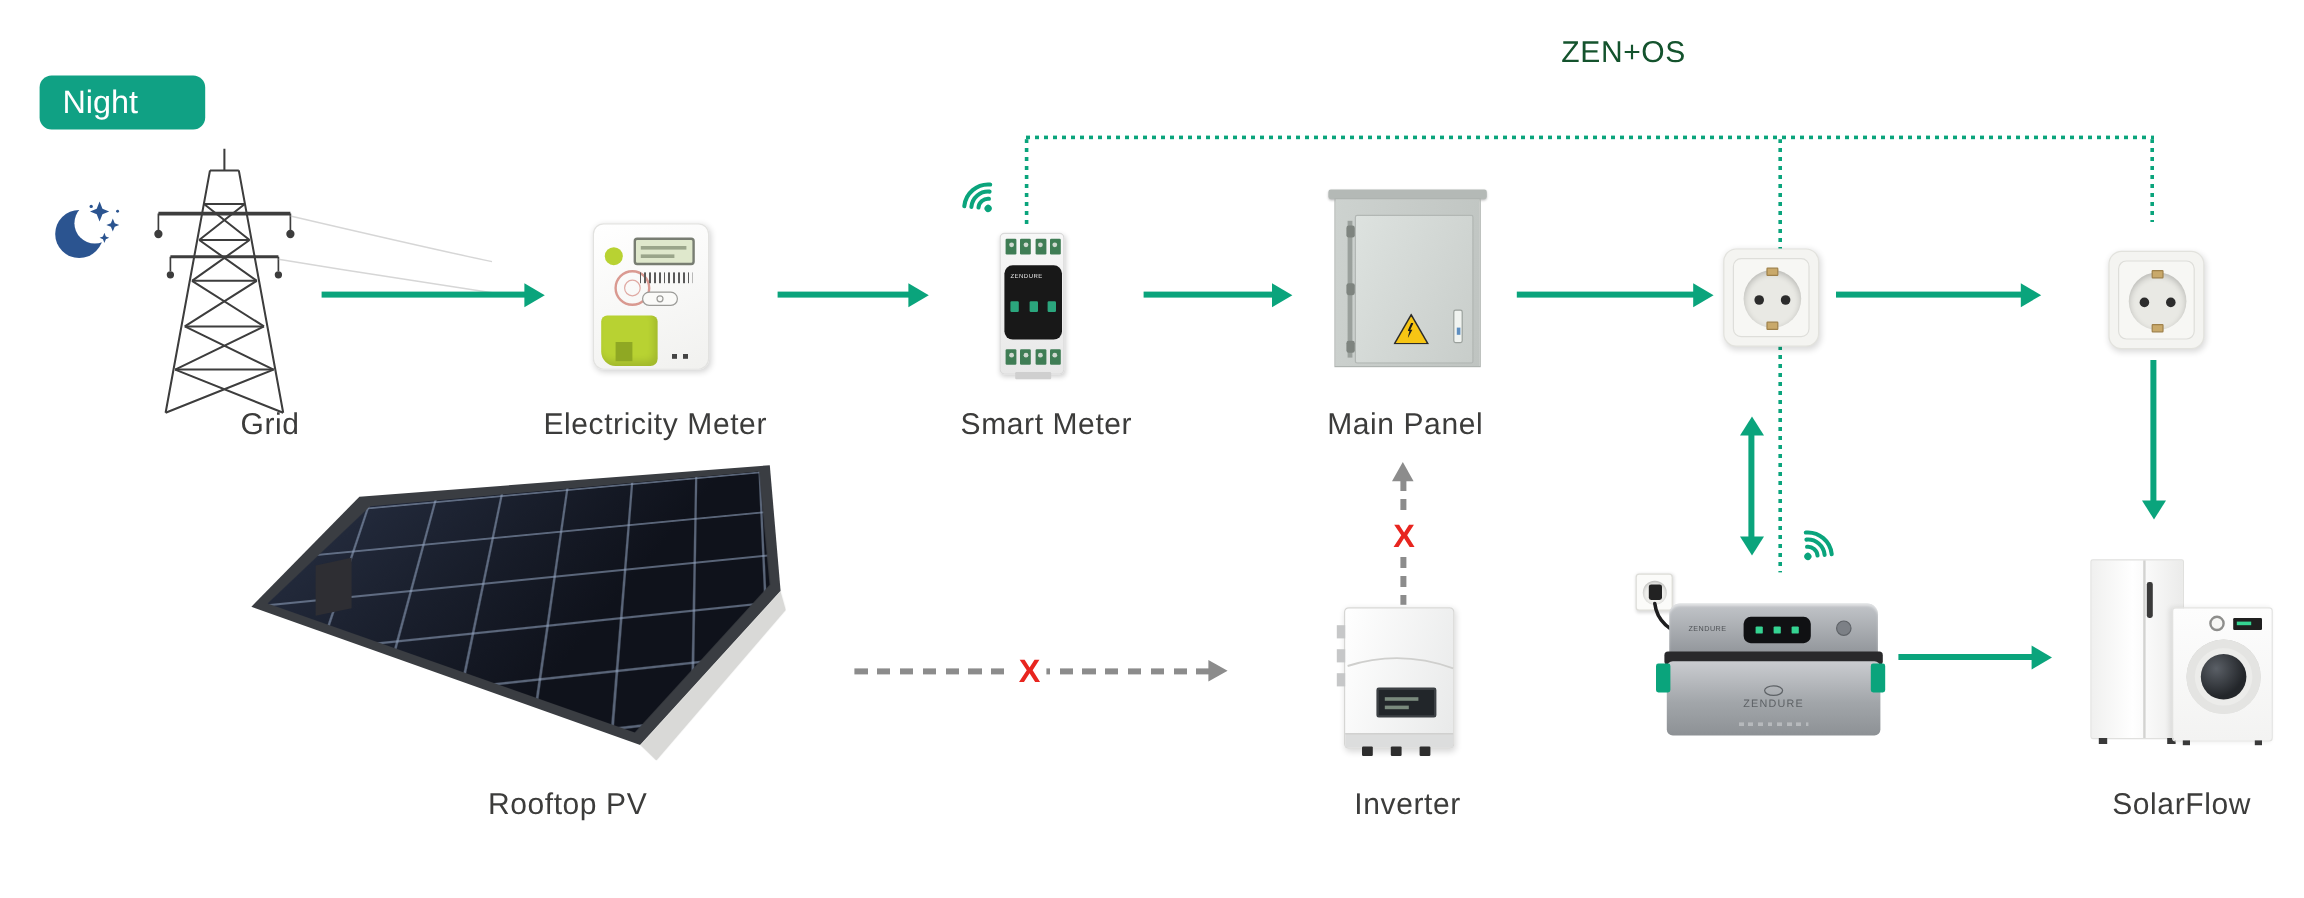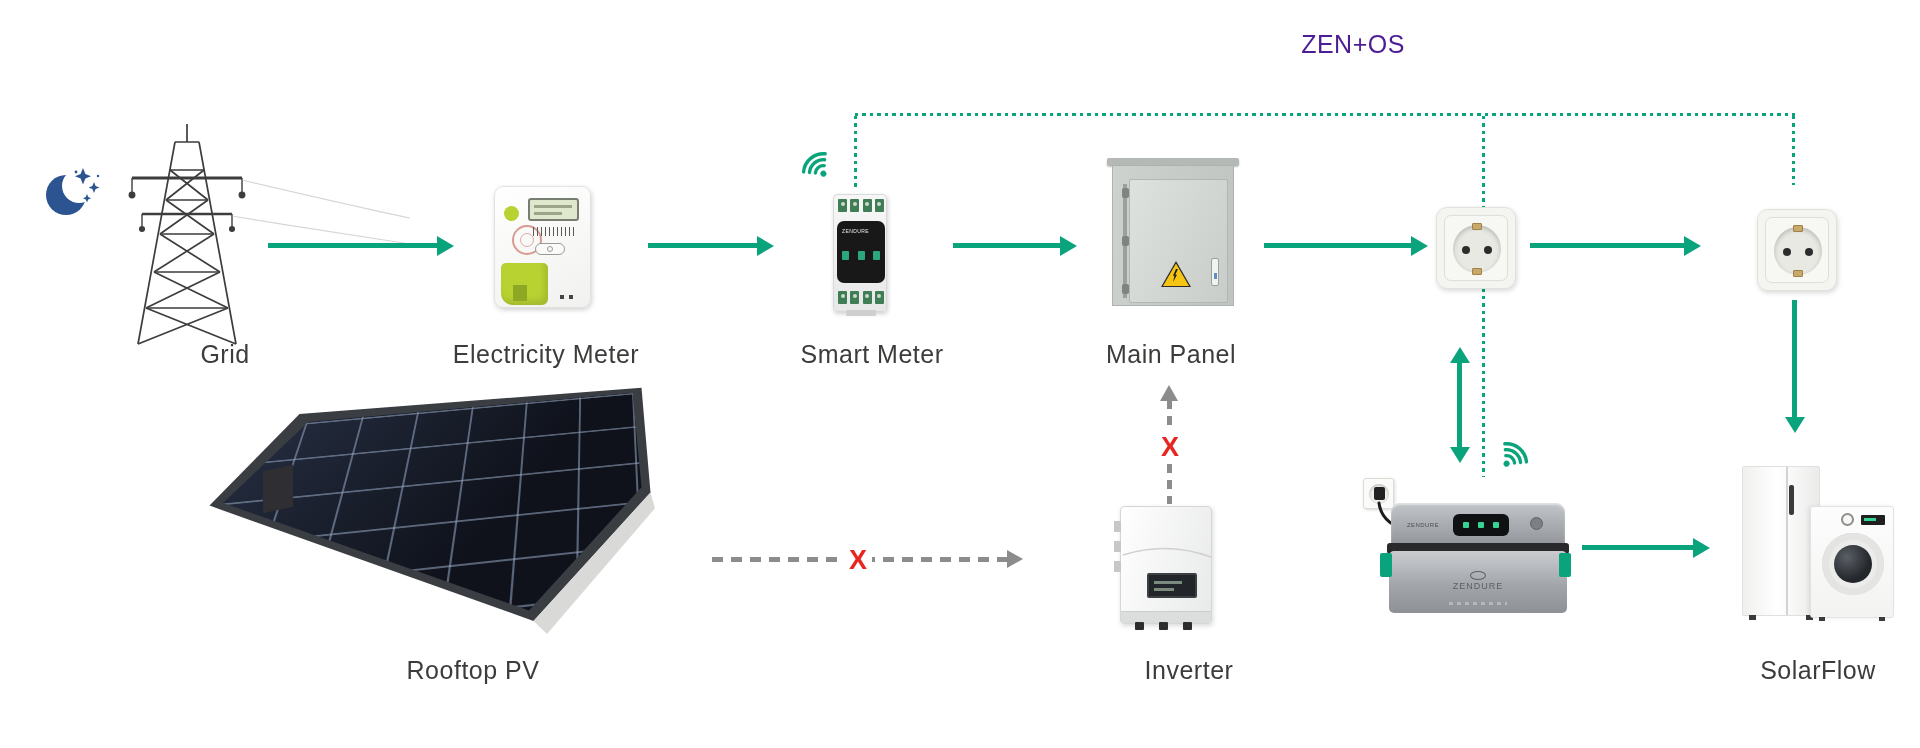--- a/index.html
+++ b/index.html
@@ -56,21 +56,21 @@
   .dash-v{position:absolute;width:5px;z-index:2;
     background:repeating-linear-gradient(180deg,var(--gray) 0 9px,transparent 9px 16px);}
   .dash-v::before{content:'';position:absolute;top:-15px;left:-7px;
     border-bottom:16px solid var(--gray);border-left:9.5px solid transparent;
     border-right:9.5px solid transparent;}
   .blocked-x{position:absolute;z-index:4;color:var(--red);font-weight:800;
     font-size:27px;background:#fff;padding:1px 5px;transform:translate(-50%,-50%);}
 
   
   .comm-title{position:absolute;left:1153px;top:28px;width:400px;text-align:center;
-    font-size:25px;line-height:32px;color:#4c1d95;letter-spacing:.5px;z-index:5;}
+    font-size:25px;line-height:32px;color:#14532d;letter-spacing:.5px;z-index:5;}
 
   
   .emeter{position:absolute;left:494px;top:186px;width:97px;height:122px;z-index:3;
     background:linear-gradient(160deg,#ffffff,#f1f1ef);border:1px solid #e2e2e0;
     border-radius:9px;box-shadow:1px 2px 5px rgba(0,0,0,.18);}
   .emeter .dot{position:absolute;left:9px;top:19px;width:15px;height:15px;
     border-radius:50%;background:#b8d232;}
   .emeter .lcd{position:absolute;left:33px;top:11px;width:51px;height:23px;
     background:#dfe8cc;border:2px solid #787d72;border-radius:3px;}
   .emeter .lcd i{position:absolute;left:4px;top:5px;width:38px;height:3px;background:#9aa58a;}
@@ -235,20 +235,21 @@
     clip-path:polygon(73% 95%,99% 46%,100% 52%,76% 100%);background:#d9d9d7;}
 
   
   .wifi{position:absolute;z-index:3;}
 </style>
 </head>
 <body>
 
 <div id="stage">
 
+  <div class="badge">Night</div>
   <svg class="abs" style="left:42px;top:162px;" width="60" height="58" viewBox="0 0 60 58">
     <circle cx="24" cy="33" r="20" fill="#2B5490"></circle>
     <circle cx="37" cy="24" r="17" fill="#ffffff"></circle>
     <path d="M41 6 L43.4 12 L49 14.2 L43.4 16.6 L41 22.6 L38.6 16.6 L33 14.2 L38.6 12 Z" fill="#2B5490"></path>
     <path d="M52 20 L53.6 24 L57.4 25.5 L53.6 27 L52 31 L50.4 27 L46.6 25.5 L50.4 24 Z" fill="#2B5490"></path>
     <path d="M45 32 L46.2 35 L49 36.2 L46.2 37.4 L45 40.4 L43.8 37.4 L41 36.2 L43.8 35 Z" fill="#2B5490"></path>
     <circle cx="34" cy="10" r="1.4" fill="#2B5490"></circle>
     <circle cx="56" cy="14" r="1.2" fill="#2B5490"></circle>
   </svg>
 
@@ -477,18 +478,18 @@
     </svg>
     <span class="lcd">
         <i></i>
         <i></i>
       </span>
     <span class="strip"></span>
     <span class="conn" style="left:14px;"></span>
     <span class="conn" style="left:38px;"></span>
     <span class="conn" style="left:62px;"></span>
   </div>
-  <div class="node-label" style="left:1173px;top:656px;margin-left:16px;">Inverter</div>
+  <div class="node-label" style="left:1173px;top:656px;">Inverter</div>
 
   <div class="dash-v" style="left:1167px;top:400px;height:104px;"></div>
   <div class="blocked-x" style="left:1170px;top:447px;">X</div>
 
 </div>
 
 </body></html>

